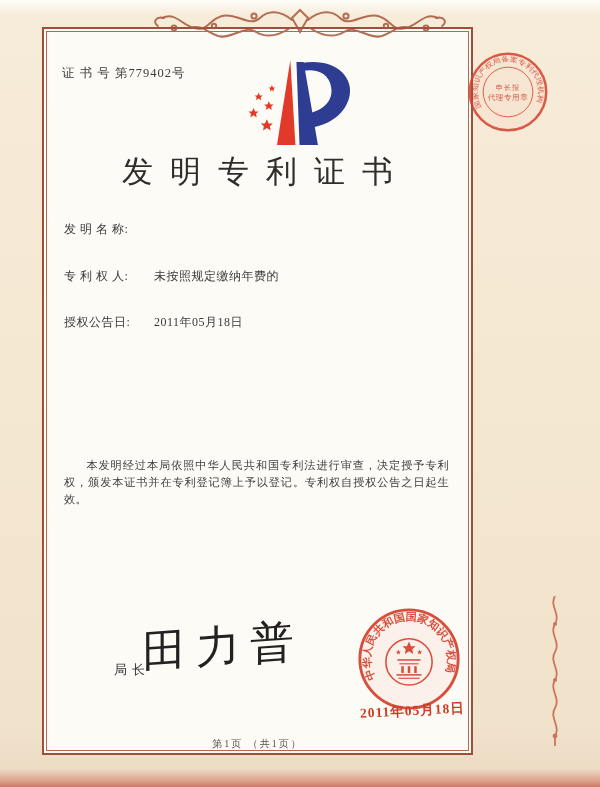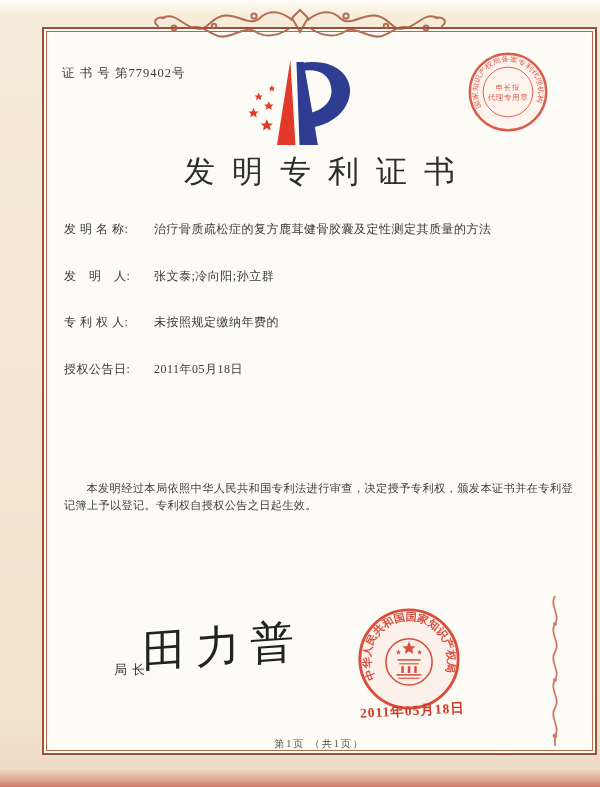--- a/index.html
+++ b/index.html
@@ -8,41 +8,41 @@
     position:relative; width:600px; height:787px; overflow:hidden;
     background:linear-gradient(180deg,#fdfcf9 0%, #f7ecd9 2%, #f4e7d1 55%, #f1e2cb 92%, #ecd9c2 100%);
     font-family:"Liberation Serif","DejaVu Serif",serif;
   }
   .page::after {
     content:""; position:absolute; left:0; right:0; bottom:0; height:18px;
     background:linear-gradient(180deg, rgba(205,95,75,0) 0%, rgba(198,84,66,0.45) 70%, rgba(185,70,55,0.65) 100%);
     pointer-events:none;
   }
   .frame {
-    position:absolute; left:42px; top:27px; width:555px; height:728px;
+    position:absolute; left:42px; top:27px; width:431px; height:728px;
     border:2px solid #9e4f3a; background:#fdfbf5;
   }
   .frame::before {
     content:""; position:absolute; inset:2px; border:1px solid #b06a50; pointer-events:none;
   }
   .flourish { position:absolute; left:140px; top:2px; width:320px; height:48px; }
   .cert-no {
     position:absolute; left:18px; top:36px; font-size:12.5px; color:#3c3c3c;
     letter-spacing:1px; white-space:pre;
   }
   .logo { position:absolute; left:182px; top:28px; width:145px; height:92px; }
   .title {
     position:absolute; left:0; right:0; top:122px; text-align:center;
     font-size:31px; font-weight:normal; color:#2e2e2e; letter-spacing:17px; text-indent:17px;
   }
   .fields { position:absolute; left:20px; right:12px; top:192px; }
   .field-row { display:flex; margin-bottom:29.5px; font-size:12px; color:#3a3a3a; }
   .field-row .lbl { flex:0 0 90px; white-space:pre; letter-spacing:0.5px; }
   .field-row .val { flex:1; letter-spacing:0.5px; }
-  .bodytext { position:absolute; left:20px; right:22px; top:428px;margin-top:23px; }
+  .bodytext { position:absolute; left:20px; right:22px; top:428px; }
   .bodytext p {
     font-size:11.2px; line-height:16.8px; color:#3e3e3e; text-indent:2em;
     text-align:justify; letter-spacing:0.3px;
   }
   .sig-title {
     position:absolute; left:70px; top:632px; font-size:13px; color:#333; letter-spacing:5px;
   }
   .sig-name {
     position:absolute; left:98px; top:588px; font-size:44px; color:#222;
     transform:rotate(-4deg) skewX(-4deg); letter-spacing:10px; font-weight:500;
@@ -105,25 +105,20 @@
         <polygon points="68,5 75,5 89,86 71,86"></polygon>
         <path d="M72,6 C104,0 124,18 120,38 C116,57 99,66 84,69 L80,55 C95,52 104,42 102,30 C100,15 86,11 73,14 Z"></path>
       </g>
     </svg>
 
     <div class="title">发明专利证书</div>
 
     <div class="fields">
       <div class="field-row">
         <span class="lbl">发 明 名 称:</span>
-        <span class="val">治疗骨质疏松症的复方鹿茸健骨胶囊及定性测定其质量的方法</span>
-      </div>
-      <div class="field-row">
-        <span class="lbl">发　明　人:</span>
-        <span class="val">张文泰;冷向阳;孙立群</span>
       </div>
       <div class="field-row">
         <span class="lbl">专 利 权 人:</span>
         <span class="val">未按照规定缴纳年费的</span>
       </div>
       <div class="field-row">
         <span class="lbl">授权公告日:</span>
         <span class="val">2011年05月18日</span>
       </div>
     </div>

